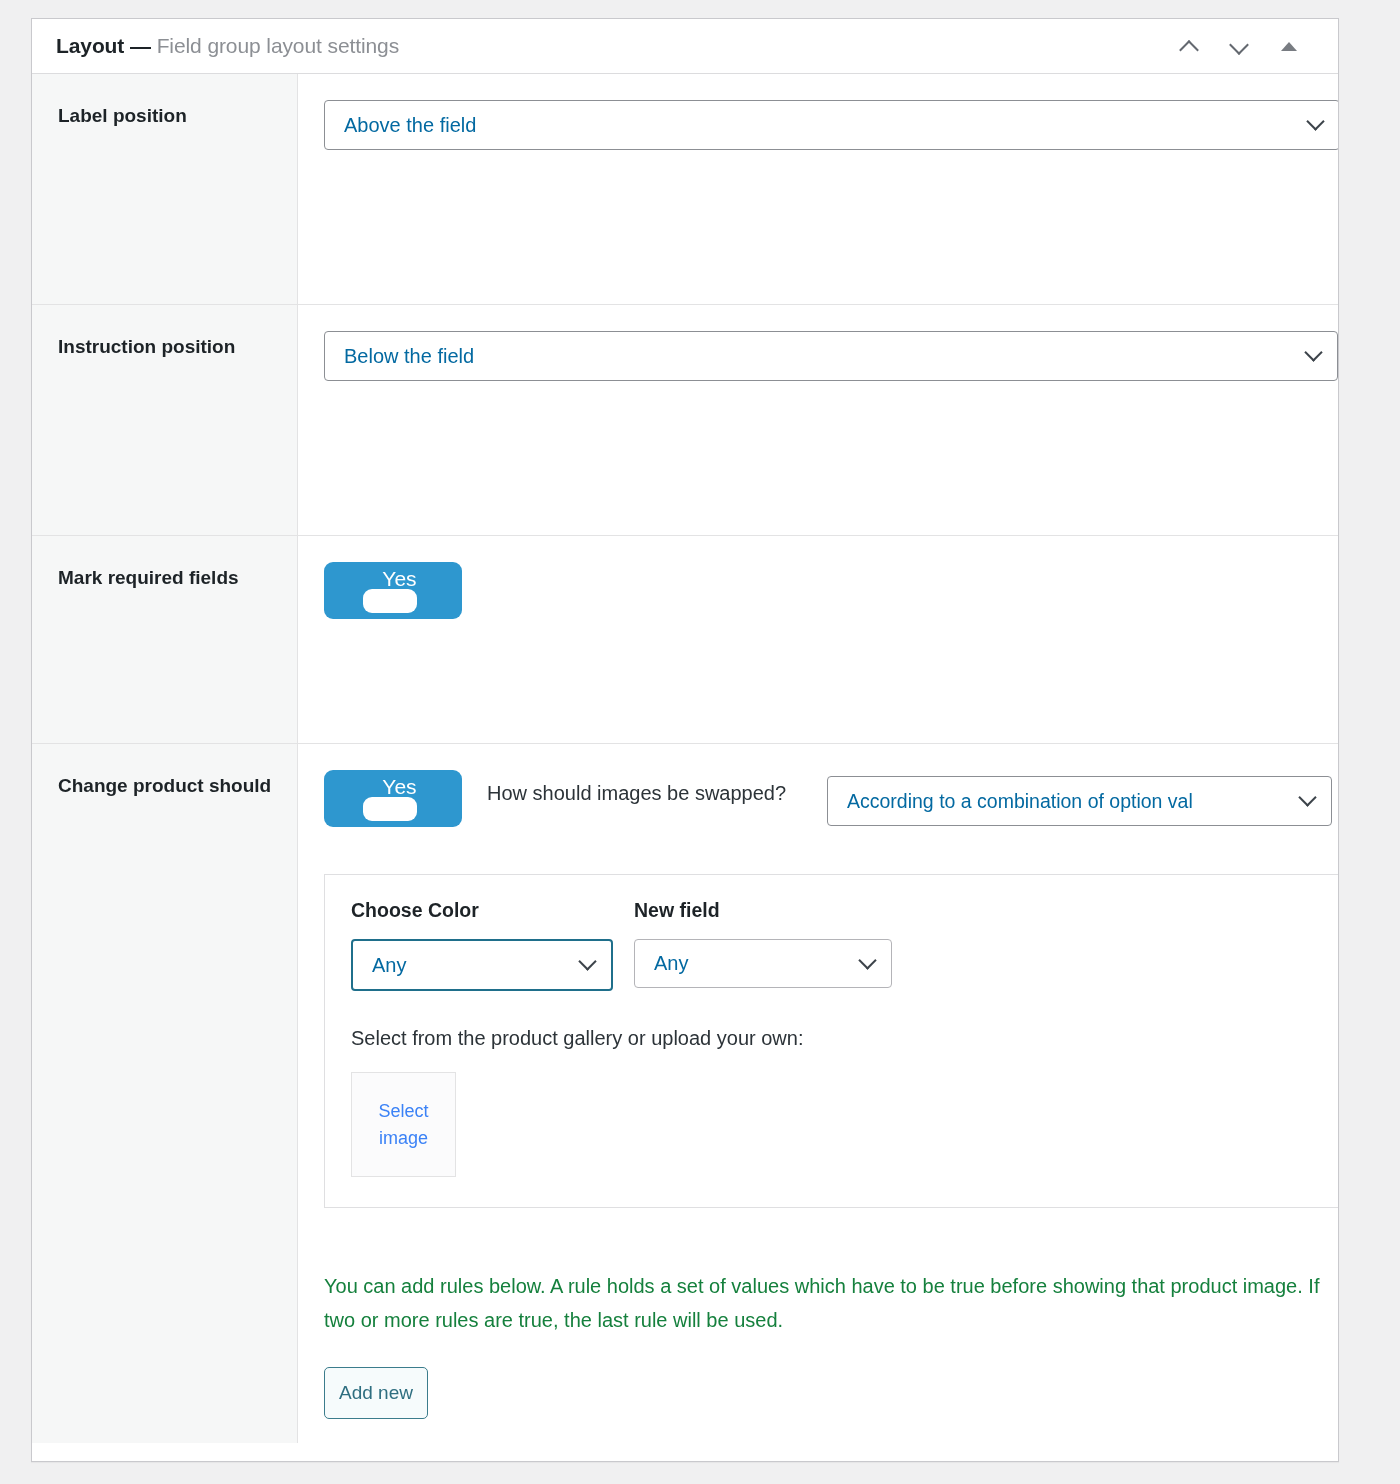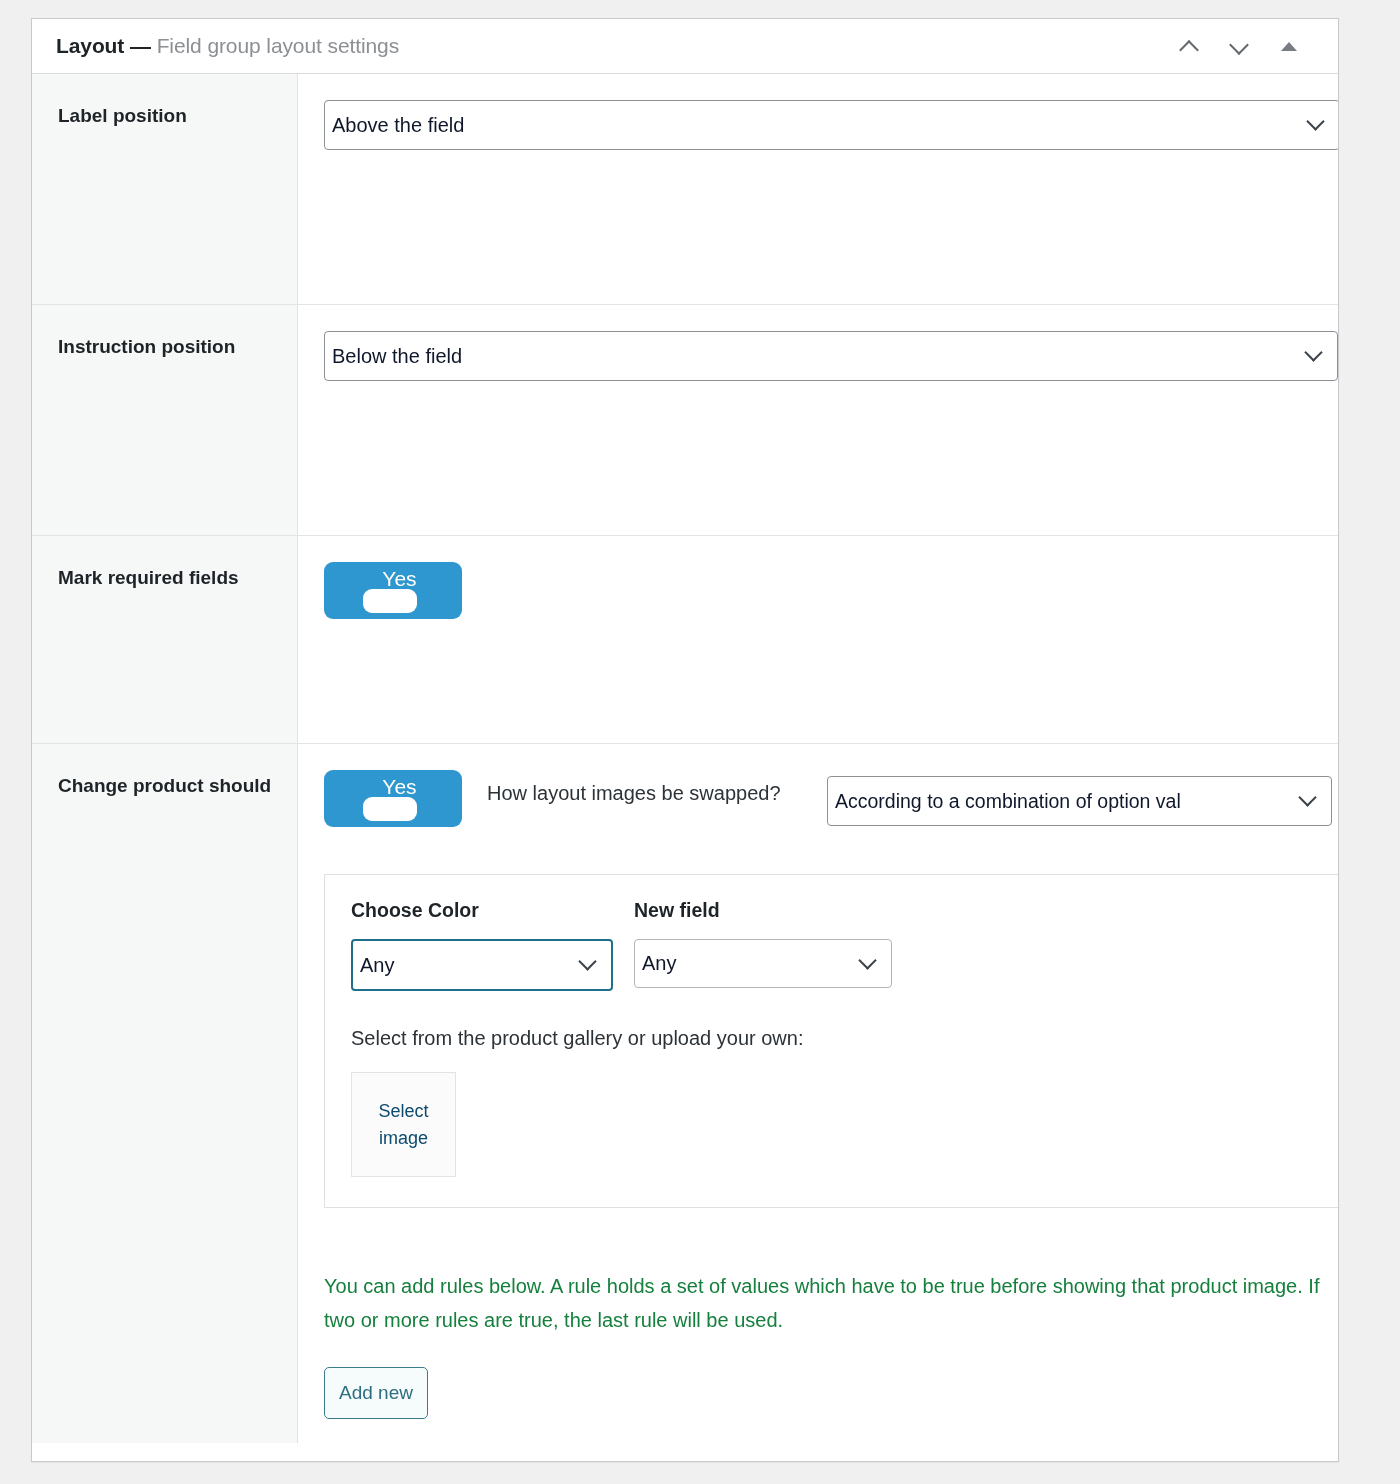--- a/index.html
+++ b/index.html
@@ -110,23 +110,23 @@
 
   
   .select {
     position: relative;
     display: inline-flex;
     align-items: center;
     background: #ffffff;
     border: 1px solid #8c8f94;
     border-radius: 4px;
     height: 50px;
-    padding: 0 44px 0 7px;
+    padding: 0 44px 0 19px;
     font-size: 20px;
-    color: #0f172a;
+    color: #0369a1;
     cursor: pointer;
     white-space: nowrap;
     overflow: hidden;
     text-align: right;
   }
   .select .arrow {
     position: absolute;
     right: 17px;
     top: 50%;
     width: 13px; height: 13px;
@@ -249,21 +249,21 @@
   }
   .select-image-box {
     margin-top: 22px;
     width: 105px; height: 105px;
     border: 1px solid #e3e3e4;
     background: #fbfbfc;
     display: flex;
     flex-direction: column;
     align-items: center;
     justify-content: center;
-    color: #0c4a6e;
+    color: #3b82f6;
     font-size: 18px;
     line-height: 1.45;
     cursor: pointer;
     text-align: center;
   }
 
   .rules-desc {
     margin-top: 62px;
     font-size: 20px;
     color: #15803d;
@@ -339,21 +339,21 @@
 
   <div class="row row-change-img">
     <div class="row-label">Change product should</div>
     <div class="row-content">
 
       <div class="cpi-top">
         <div class="toggle">
           <span class="lbl">Yes</span>
           <span class="knob"></span>
         </div>
-        <div class="swap-question">How layout images be swapped?</div>
+        <div class="swap-question">How should images be swapped?</div>
         <div class="swap-select-wrap">
           <div class="select select-swap">
             <span>According to a combination of option val</span>
             <span class="arrow"></span>
           </div>
         </div>
       </div>
 
       
       <div class="rule-card">

